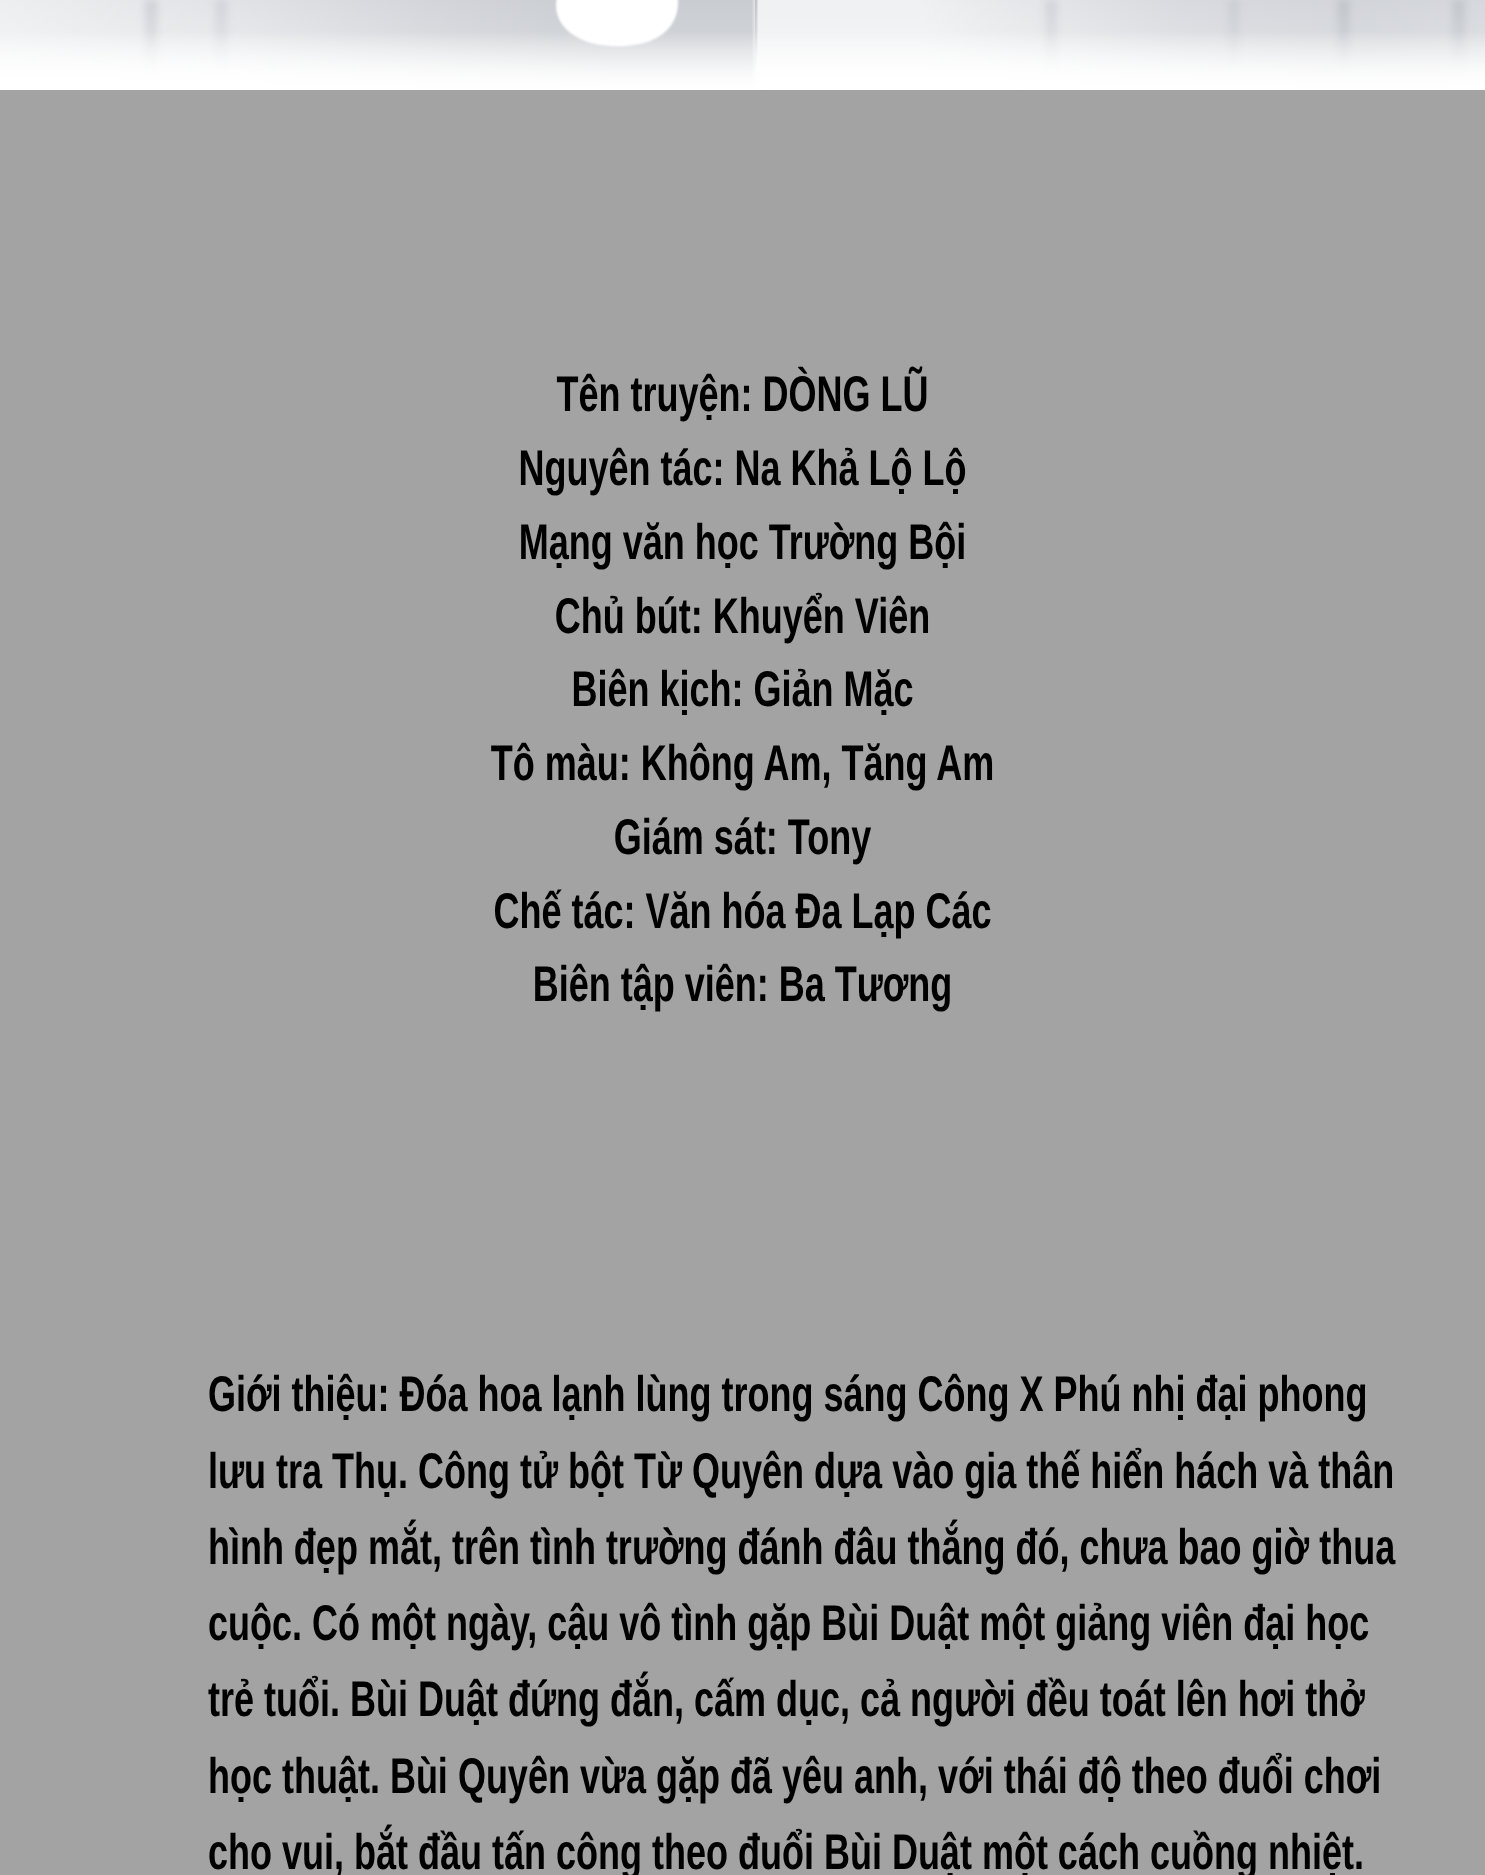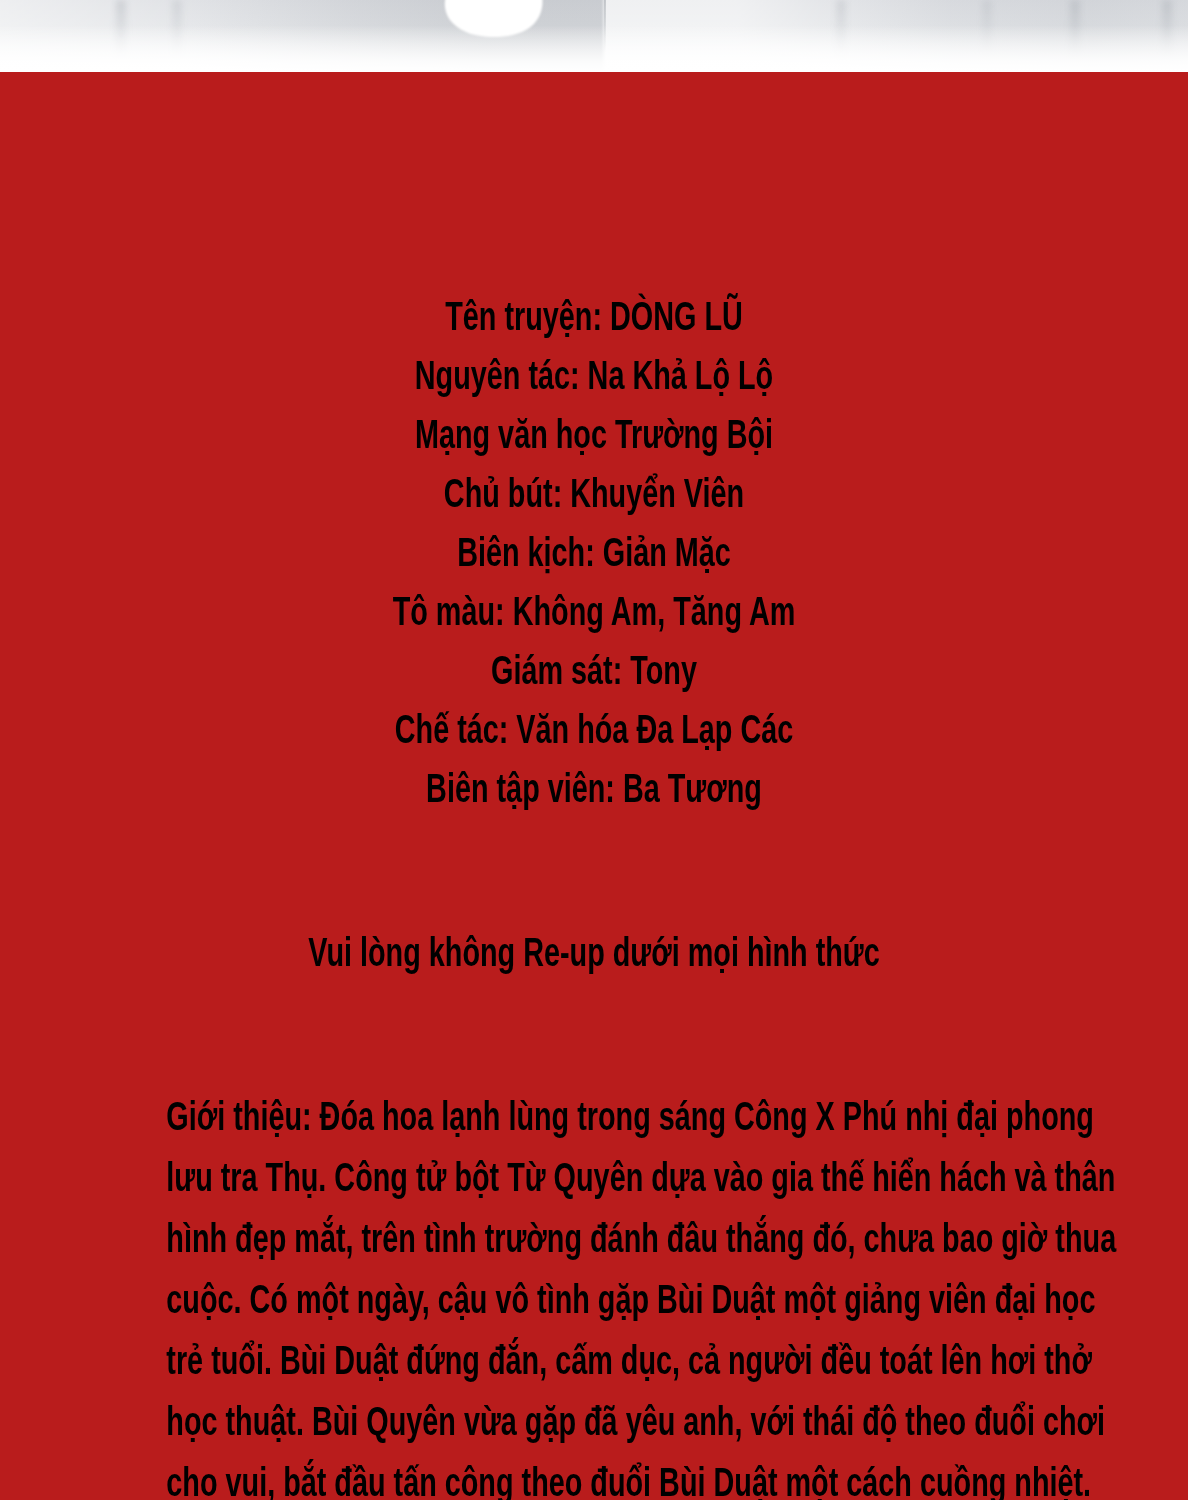--- a/index.html
+++ b/index.html
@@ -1,20 +1,20 @@
 <!DOCTYPE html>
 <html><head>
 <meta charset="utf-8">
 <style>
   html, body { margin: 0; padding: 0; background: #ffffff; }
   .page {
     position: relative;
     width: 1188px;
     height: 1500px;
-    background: #b91c1c;
+    background: #a3a3a3;
     overflow: hidden;
     font-family: "Liberation Sans", sans-serif;
     font-weight: bold;
     color: #000000;
   }
 
   
   .top-band {
     position: absolute;
     left: 0; top: 0;
@@ -112,23 +112,20 @@
     <div class="credit-line">Nguyên tác: Na Khả Lộ Lộ</div>
     <div class="credit-line">Mạng văn học Trường Bội</div>
     <div class="credit-line">Chủ bút: Khuyển Viên</div>
     <div class="credit-line">Biên kịch: Giản Mặc</div>
     <div class="credit-line">Tô màu: Không Am, Tăng Am</div>
     <div class="credit-line">Giám sát: Tony</div>
     <div class="credit-line">Chế tác: Văn hóa Đa Lạp Các</div>
     <div class="credit-line">Biên tập viên: Ba Tương</div>
   </div>
 
-  <div class="notice-block">
-    <div class="notice-line">Vui lòng không Re-up dưới mọi hình thức</div>
-  </div>
 
   <div class="intro-block">
     <div class="intro-line">Giới thiệu: Đóa hoa lạnh lùng trong sáng Công X Phú nhị đại phong</div>
     <div class="intro-line">lưu tra Thụ. Công tử bột Từ Quyên dựa vào gia thế hiển hách và thân</div>
     <div class="intro-line">hình đẹp mắt, trên tình trường đánh đâu thắng đó, chưa bao giờ thua</div>
     <div class="intro-line">cuộc. Có một ngày, cậu vô tình gặp Bùi Duật một giảng viên đại học</div>
     <div class="intro-line">trẻ tuổi. Bùi Duật đứng đắn, cấm dục, cả người đều toát lên hơi thở</div>
     <div class="intro-line">học thuật. Bùi Quyên vừa gặp đã yêu anh, với thái độ theo đuổi chơi</div>
     <div class="intro-line">cho vui, bắt đầu tấn công theo đuổi Bùi Duật một cách cuồng nhiệt.</div>
   </div>

